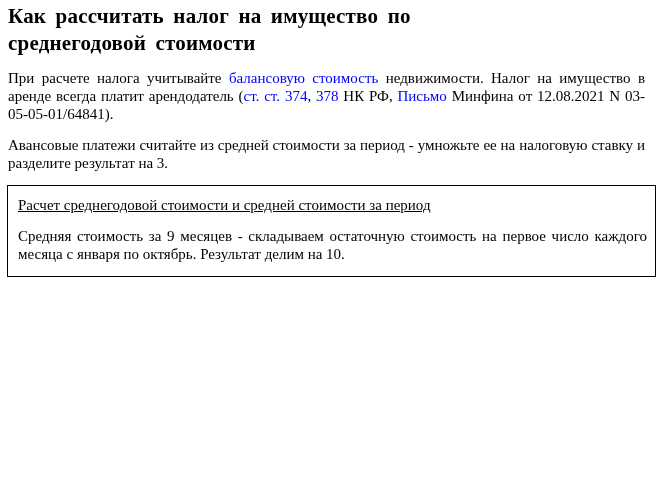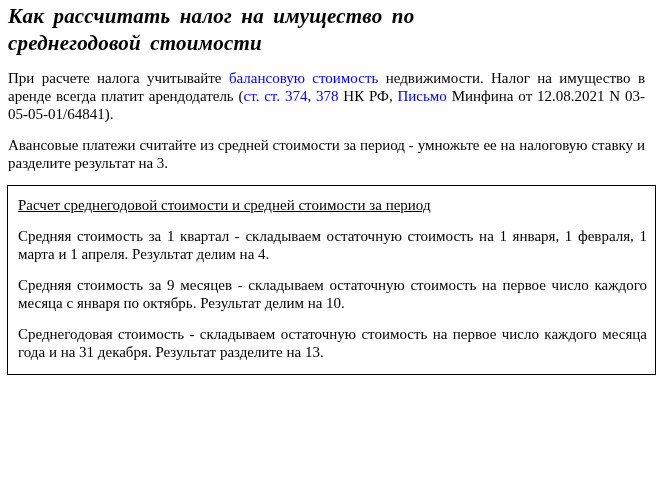--- a/index.html
+++ b/index.html
@@ -19,21 +19,20 @@
     padding: 3px 0 0 8px;
   }
   .doc-title {
     font-size: 21px;
     line-height: 27px;
     font-weight: bold;
     margin: 0 0 12px 0;
     max-width: 440px;
     word-spacing: 4px;
     letter-spacing: 0.2px;
-    font-style: italic;
   }
   .para {
     font-size: 15px;
     line-height: 18px;
     margin: 0 9px 13px 0;
     width: 637px;
     text-align: justify;
   }
   .doclink {
     color: #0000ff;
@@ -71,21 +70,19 @@
   <h1 class="doc-title">Как рассчитать налог на имущество по среднегодовой стоимости</h1>
 
   <p class="para"><span>При расчете налога учитывайте </span><span class="doclink">балансовую стоимость</span><span> недвижимости. Налог на имущество в аренде всегда платит арендодатель (</span><span class="doclink">ст. ст. 374</span><span>, </span><span class="doclink">378</span><span> НК РФ, </span><span class="doclink">Письмо</span><span> Минфина от 12.08.2021 N 03-05-05-01/64841).</span></p>
 
 
   <p class="para"><span>Авансовые платежи считайте из средней стоимости за период - умножьте ее на налоговую ставку и разделите результат на 3.</span></p>
 
   <div class="callout-box">
     <p class="box-heading">Расчет среднегодовой стоимости и средней стоимости за период</p>
 
-    <p class="para">Средняя стоимость за 1 квартал - складываем остаточную стоимость на 1 января, 1 февраля, 1 марта и 1 апреля. Результат делим на 4.</p>
 
 
     <p class="para">Средняя стоимость за 9 месяцев - складываем остаточную стоимость на первое число каждого месяца с января по октябрь. Результат делим на 10.</p>
 
-    <p class="para">Среднегодовая стоимость - складываем остаточную стоимость на первое число каждого месяца года и на 31 декабря. Результат разделите на 13.</p>
   </div>
 
 </div>
 
 </body></html>

